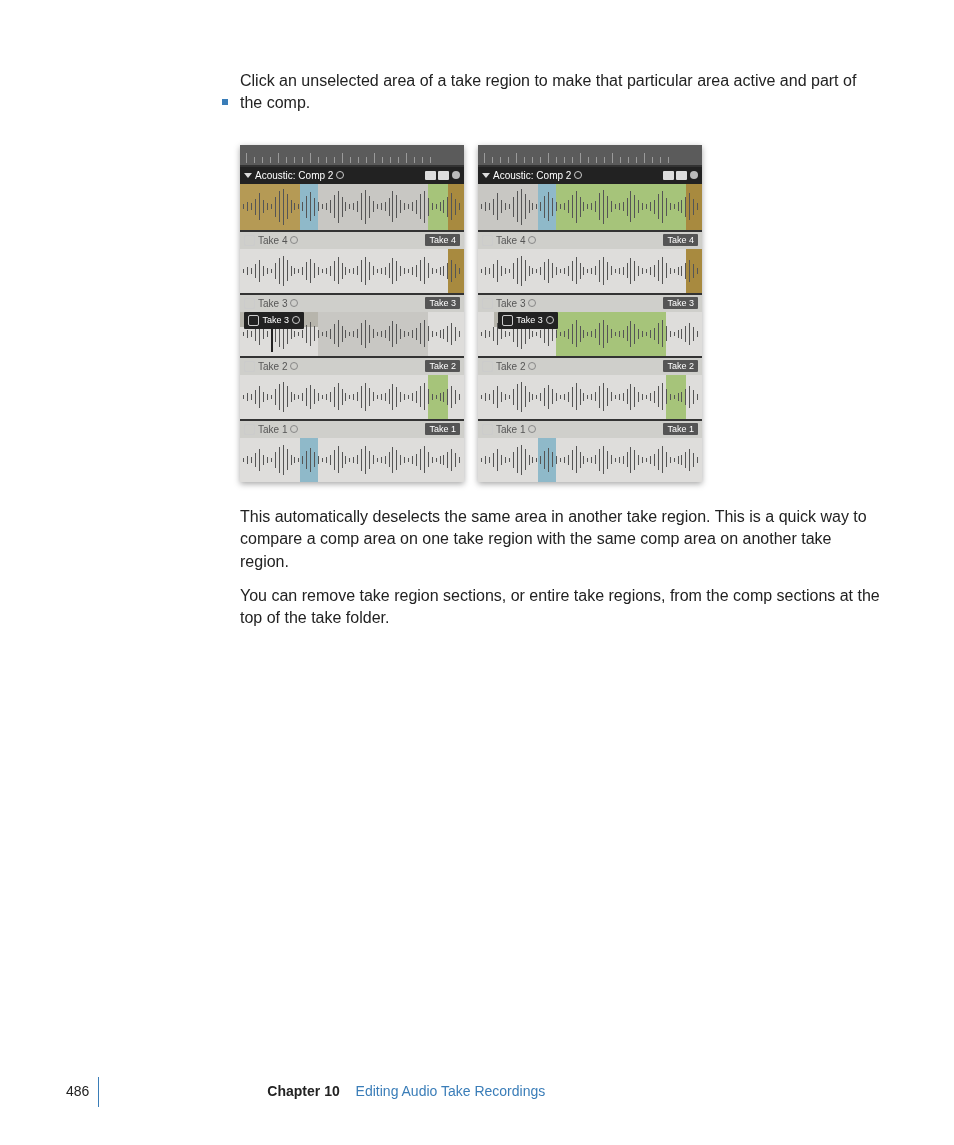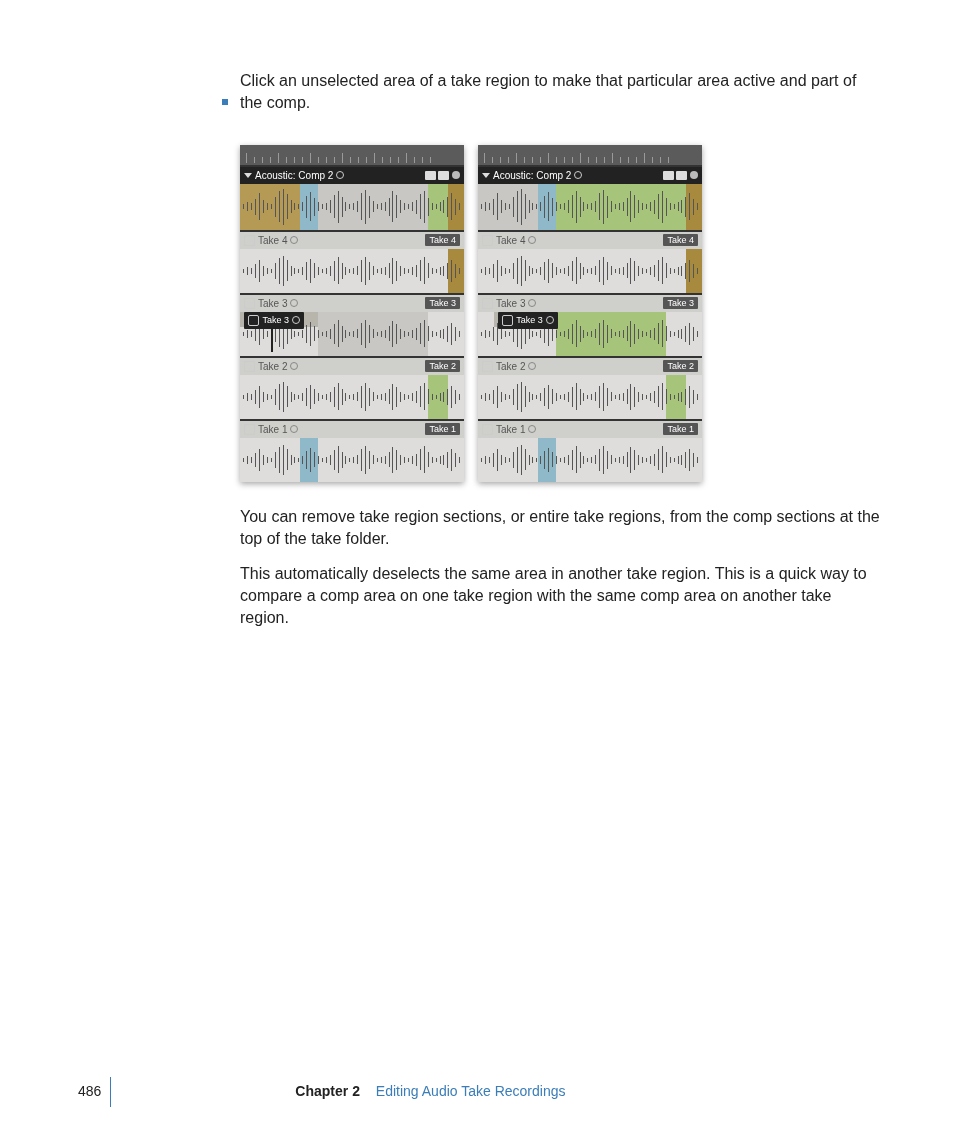--- a/index.html
+++ b/index.html
@@ -167,26 +167,25 @@
     align-items: center;
     gap: 3px;
     z-index: 3;
   }
   .circ {
     width: 6px; height: 6px; border: 1px solid #ccc; border-radius: 50%;
   }
 
   .footer {
     position: absolute;
-    left: 78px;
+    left: 66px;
     bottom: 46px;
     display: flex;
     align-items: center;
     font-size: 14px;
-    gap: 16px;
   }
   .footer .pnum {
     color: #222;
     font-weight: 400;
     margin-right: 18px;
   }
   .footer .vline {
     width: 1px;
     height: 30px;
     background: #3a7db8;
@@ -1037,24 +1036,24 @@
               <div class="wf-bar" style="height: 16.5px;"></div>
               <div class="wf-bar" style="height: 22.5px;"></div>
               <div class="wf-bar" style="height: 13.5px;"></div>
               <div class="wf-bar" style="height: 6px;"></div>
             </div>
           </div>
         </div>
       </div>
   </div>
 
+  <div class="para">This automatically deselects the same area in another take region. This is a quick way to compare a comp area on one take region with the same comp area on another take region.</div>
   <div class="para">You can remove take region sections, or entire take regions, from the comp sections at the top of the take folder.</div>
-  <div class="para">This automatically deselects the same area in another take region. This is a quick way to compare a comp area on one take region with the same comp area on another take region.</div>
 </div>
 
 <div class="footer">
   <span class="pnum">486</span>
   <span class="vline"></span>
   <span class="chapwrap">
-    <span class="chap">Chapter 2</span>
+    <span class="chap">Chapter 10</span>
     <span class="title">Editing Audio Take Recordings</span>
   </span>
 </div>
 
 </body></html>

